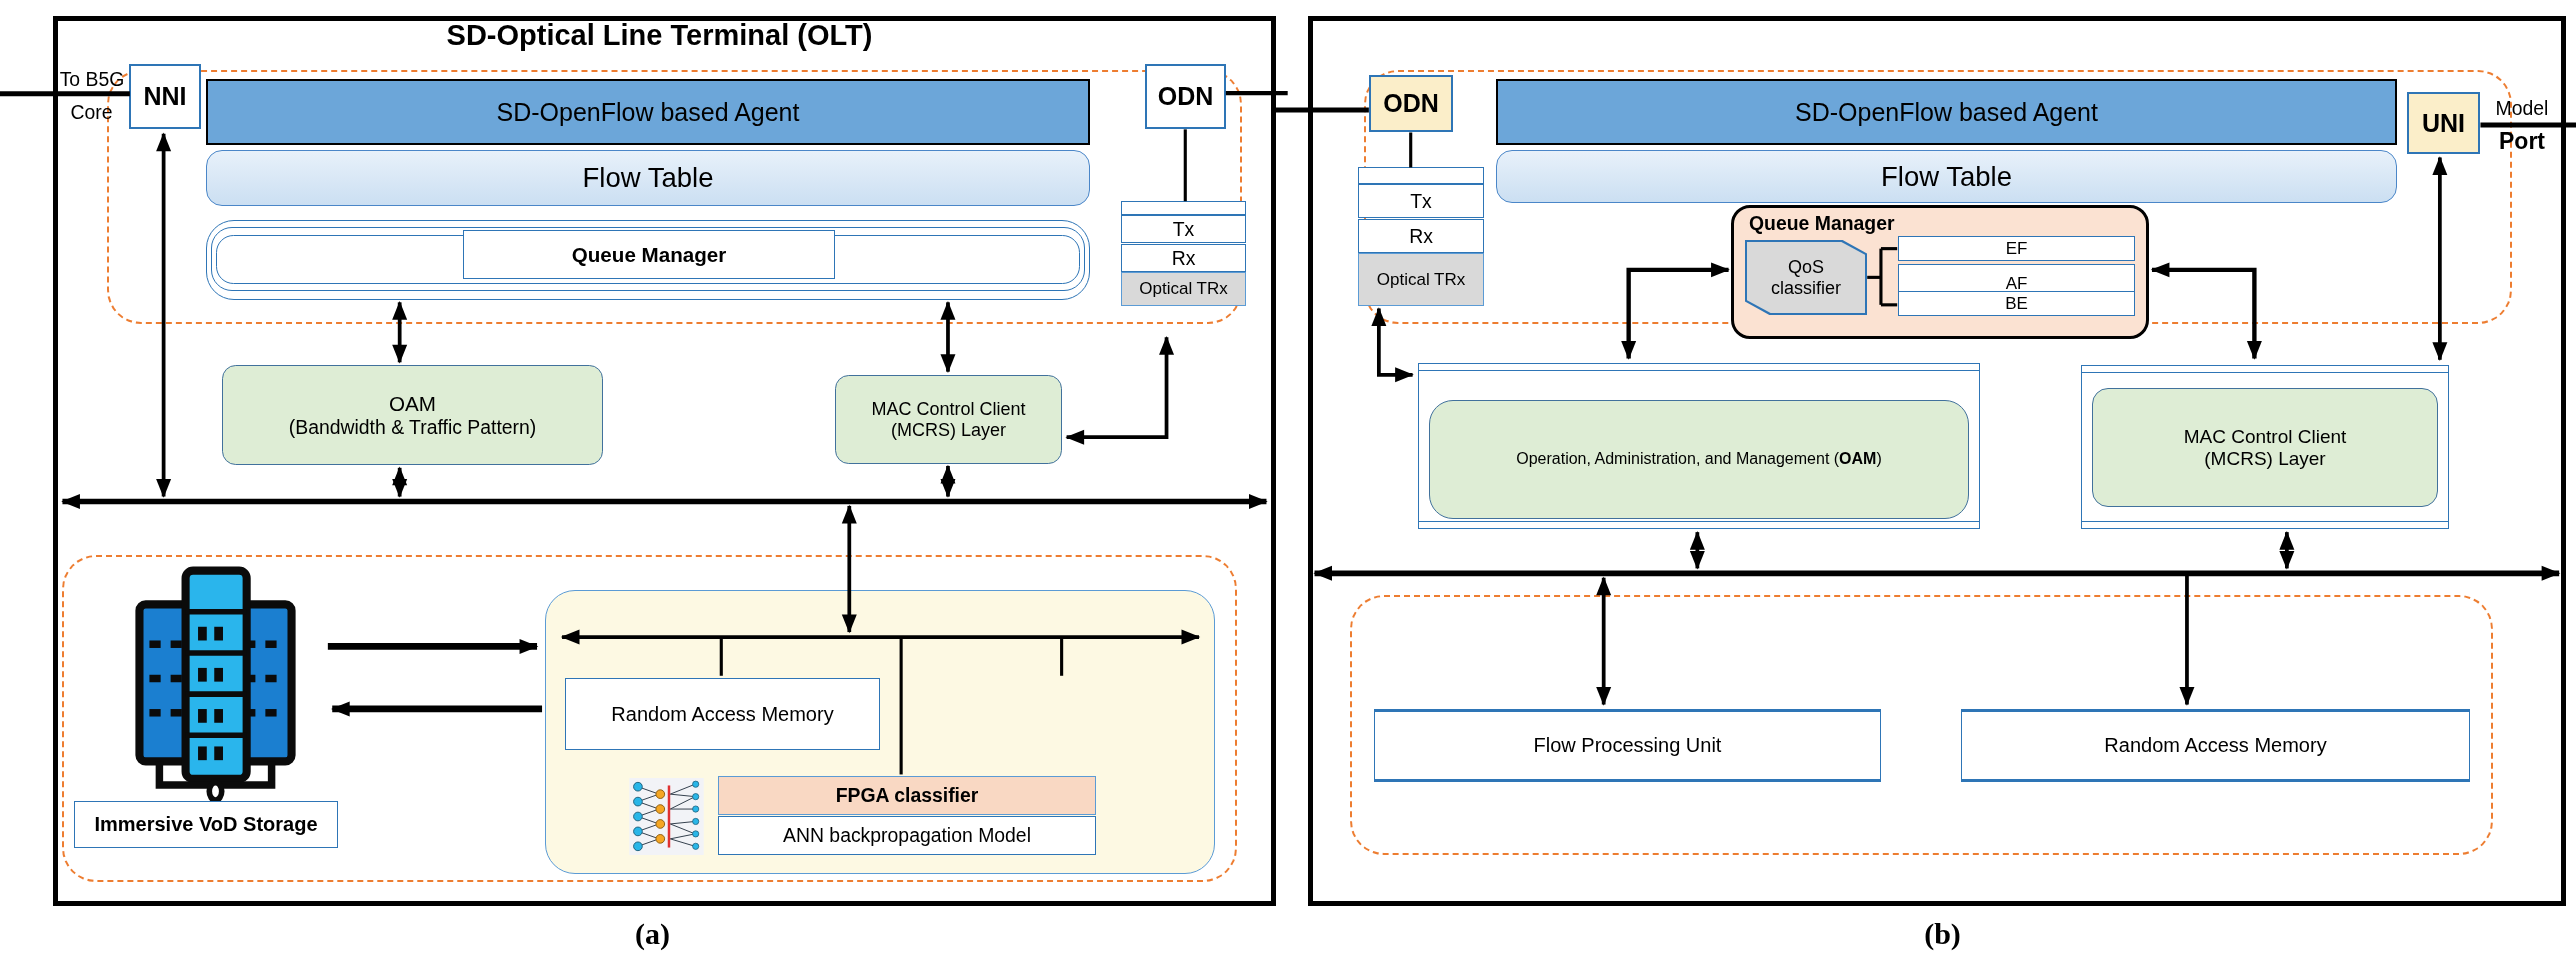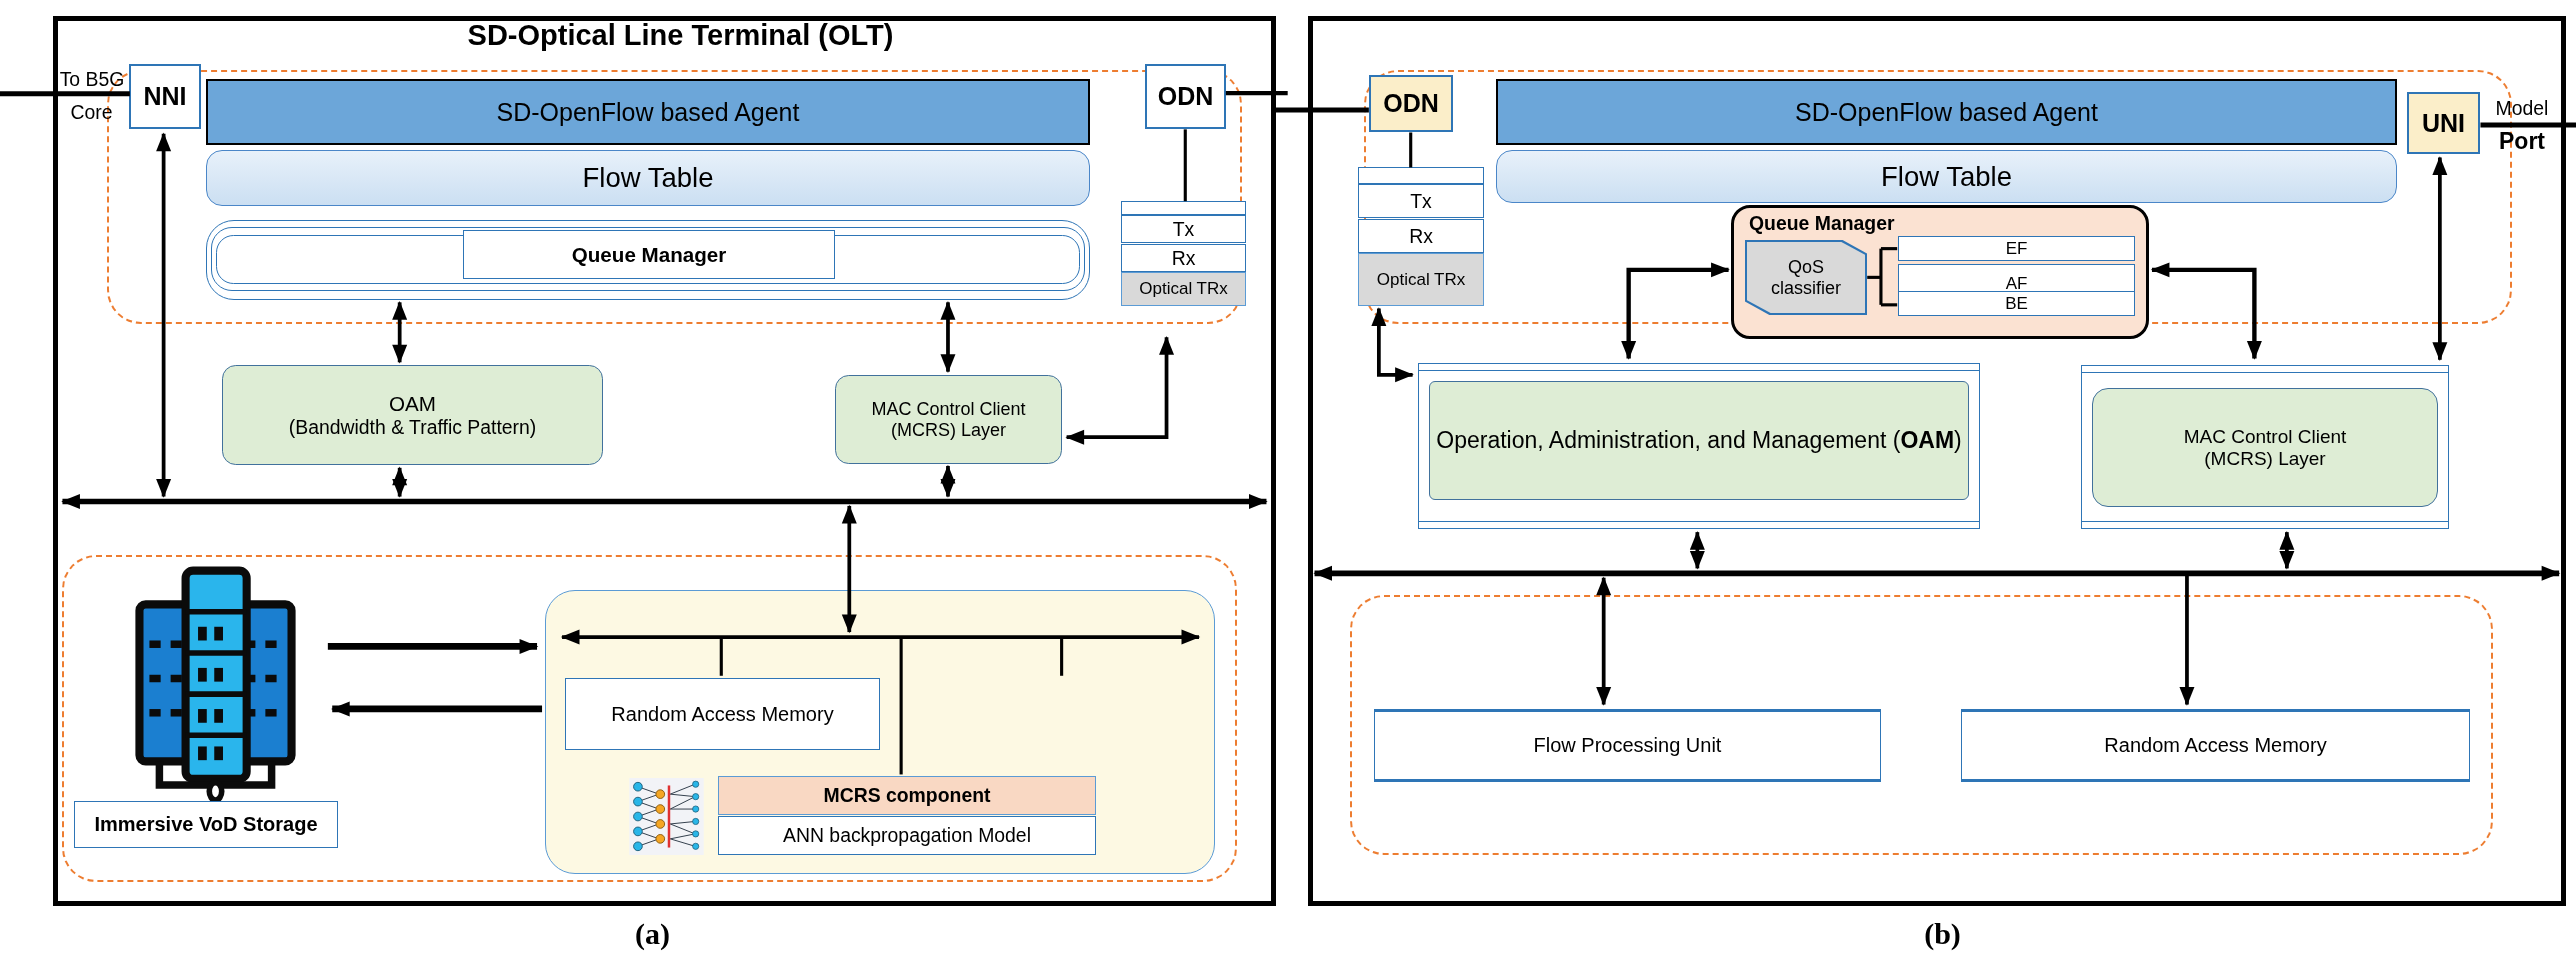--- a/index.html
+++ b/index.html
@@ -22,21 +22,21 @@
   .layerline{position:absolute;left:0;width:100%;height:1.9px;background:#2E75B6;}
   svg.overlay{position:absolute;left:0;top:0;pointer-events:none;}
   .caption{position:absolute;font-family:"Liberation Serif",serif;font-weight:bold;font-size:30px;text-align:center;}
 </style>
 </head>
 <body>
 
 <div id="canvas">
 
   <div class="panel" style="left:53px;top:15.6px;width:1223px;height:890px;"></div>
-  <div class="title" style="left:265px;top:19px;width:831px;">SD-Optical Line Terminal (OLT)</div>
+  <div class="title" style="left:244px;top:19px;width:831px;">SD-Optical Line Terminal (OLT)</div>
 
   <div class="dashed" style="left:107px;top:70px;width:1135px;height:254px;"></div>
   <div class="dashed" style="left:62px;top:555px;width:1175px;height:327px;"></div>
 
   <div class="box" style="left:54px;top:66px;width:76px;height:26px;font-size:19.4px;">To B5G</div>
   <div class="box" style="left:57px;top:99px;width:69px;height:26px;font-size:19.4px;">Core</div>
 
   <div class="box port" style="left:129px;top:64px;width:72px;height:65px;">NNI</div>
 
   <div class="box agent" style="left:206px;top:79px;width:884px;height:66px;">SD-OpenFlow based Agent</div>
@@ -99,21 +99,21 @@
         <rect x="148" y="300" width="14" height="22"></rect>
     </g>
     <path d="M60 324 V 362 H 240 V 324" fill="none" stroke="#0b0b0b" stroke-width="12"></path>
     <line x1="150" y1="352" x2="150" y2="366" stroke="#0b0b0b" stroke-width="12"></line>
     <ellipse cx="150" cy="372" rx="10" ry="14" fill="#fff" stroke="#0b0b0b" stroke-width="9"></ellipse>
   </svg>
   <div class="box white-cell" style="left:74px;top:801px;width:264px;height:47px;font-weight:bold;font-size:20px;">Immersive VoD Storage</div>
 
   <div class="box" style="left:545px;top:590px;width:670px;height:284px;background:#FDF9E3;border:1.9px solid #5B9BD5;border-radius:30px;"></div>
   <div class="box white-cell" style="left:565px;top:678px;width:315px;height:72px;font-size:20px;">Random Access Memory</div>
-  <div class="box" style="left:718px;top:776px;width:378px;height:39px;background:#F9D8C3;border:1.9px solid #5B9BD5;font-weight:bold;font-size:19.4px;">MCRS component</div>
+  <div class="box" style="left:718px;top:776px;width:378px;height:39px;background:#F9D8C3;border:1.9px solid #5B9BD5;font-weight:bold;font-size:19.4px;">FPGA classifier</div>
   <div class="box white-cell" style="left:718px;top:816px;width:378px;height:39px;font-size:19.4px;">ANN backpropagation Model</div>
 
   <svg class="overlay" style="left:629px;top:778px;" width="75" height="77" viewBox="0 0 120 124">
     <rect x="0" y="0" width="120" height="124" fill="#f2f3f7"></rect>
     <g stroke="#33404d" stroke-width="1.6">
       <line x1="14" y1="14" x2="48" y2="26"></line>
         <line x1="14" y1="38" x2="48" y2="26"></line>
       <line x1="14" y1="38" x2="48" y2="50"></line>
         <line x1="14" y1="62" x2="48" y2="50"></line>
       <line x1="14" y1="62" x2="48" y2="74"></line>
@@ -181,21 +181,21 @@
   <div class="box white-cell" style="left:1898px;top:291px;width:237px;height:25px;font-size:17px;">BE</div>
 
   <div class="box yport" style="left:2407px;top:92px;width:73px;height:62px;">UNI</div>
   <div class="box" style="left:2487px;top:94px;width:70px;height:27.5px;font-size:19.4px;">Model</div>
   <div class="box" style="left:2487px;top:127px;width:70px;height:27.5px;font-size:23px;font-weight:bold;">Port</div>
 
   <div style="position:absolute;left:1418px;top:363px;width:562px;height:166px;background:#fff;border:1.9px solid #2E75B6;box-sizing:border-box;">
     <div class="layerline" style="top:5.6px;"></div>
     <div class="layerline" style="bottom:5.6px;"></div>
   </div>
-  <div class="box greenbox" style="left:1429px;top:381px;width:540px;height:119px;border-radius:6px;font-size:23px;">
+  <div class="box greenbox" style="left:1429px;top:400px;width:540px;height:119px;border-radius:24px;font-size:16px;">
     <span>Operation, Administration, and Management (</span>
       <span style="font-weight:bold;">OAM</span>
       <span>)</span>
   </div>
 
   <div style="position:absolute;left:2081px;top:365px;width:368px;height:164px;background:#fff;border:1.9px solid #2E75B6;box-sizing:border-box;">
     <div class="layerline" style="top:5.6px;"></div>
     <div class="layerline" style="bottom:5.6px;"></div>
   </div>
   <div class="box col greenbox" style="left:2092px;top:388px;width:346px;height:119px;border-radius:16px;">

